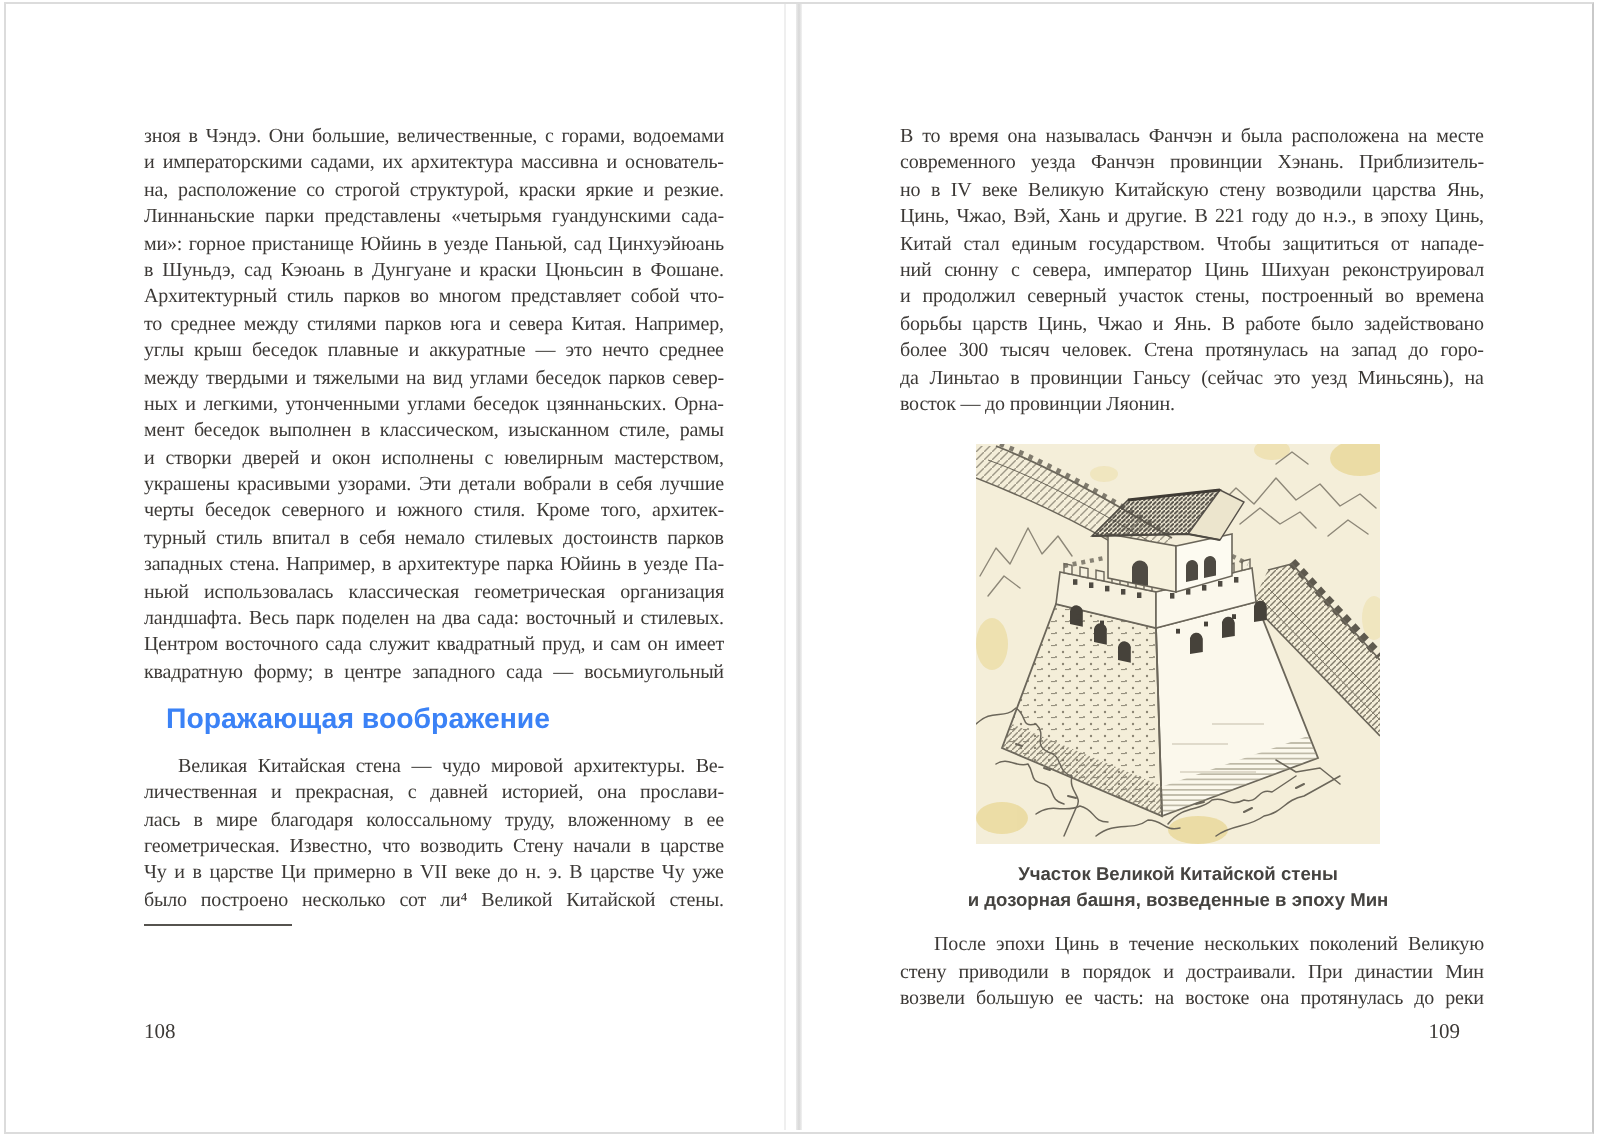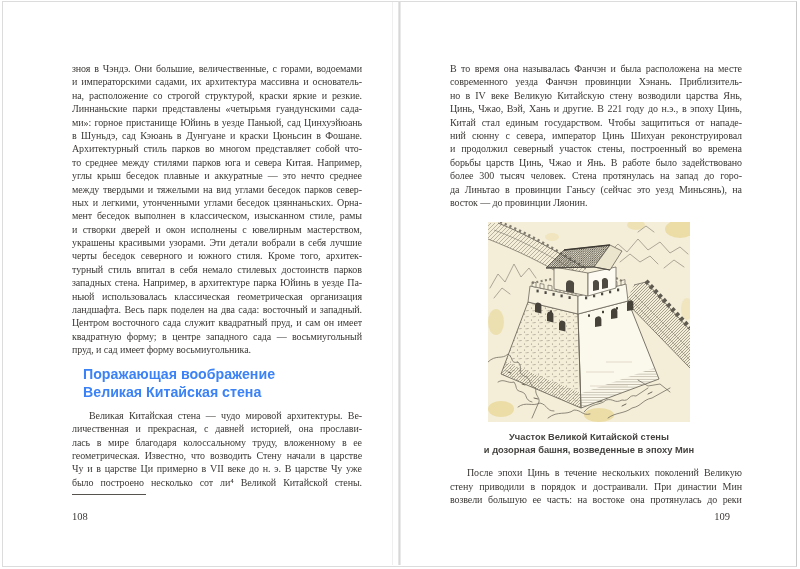--- a/index.html
+++ b/index.html
@@ -259,21 +259,21 @@
         <div class="tl j">
           <span>ландшафта.</span>
           <span>Весь</span>
           <span>парк</span>
           <span>поделен</span>
           <span>на</span>
           <span>два</span>
           <span>сада:</span>
           <span>восточный</span>
           <span>и</span>
-          <span>западный.</span>
+          <span>стилевых.</span>
         </div>
         <div class="tl j">
           <span>Центром</span>
           <span>восточного</span>
           <span>сада</span>
           <span>служит</span>
           <span>квадратный</span>
           <span>пруд,</span>
           <span>и</span>
           <span>сам</span>
@@ -283,25 +283,23 @@
         <div class="tl j">
           <span>квадратную</span>
           <span>форму;</span>
           <span>в</span>
           <span>центре</span>
           <span>западного</span>
           <span>сада</span>
           <span>—</span>
           <span>восьмиугольный</span>
         </div>
-        <div class="tl">пруд, и сад имеет форму восьмиугольника.</div>
       </div>
     <div class="heading">
       <div>Поражающая воображение</div>
-      <div>Великая Китайская стена</div>
     </div>
     <div>
         <div class="tl j i">
           <span>Великая</span>
           <span>Китайская</span>
           <span>стена</span>
           <span>—</span>
           <span>чудо</span>
           <span>мировой</span>
           <span>архитектуры.</span>

